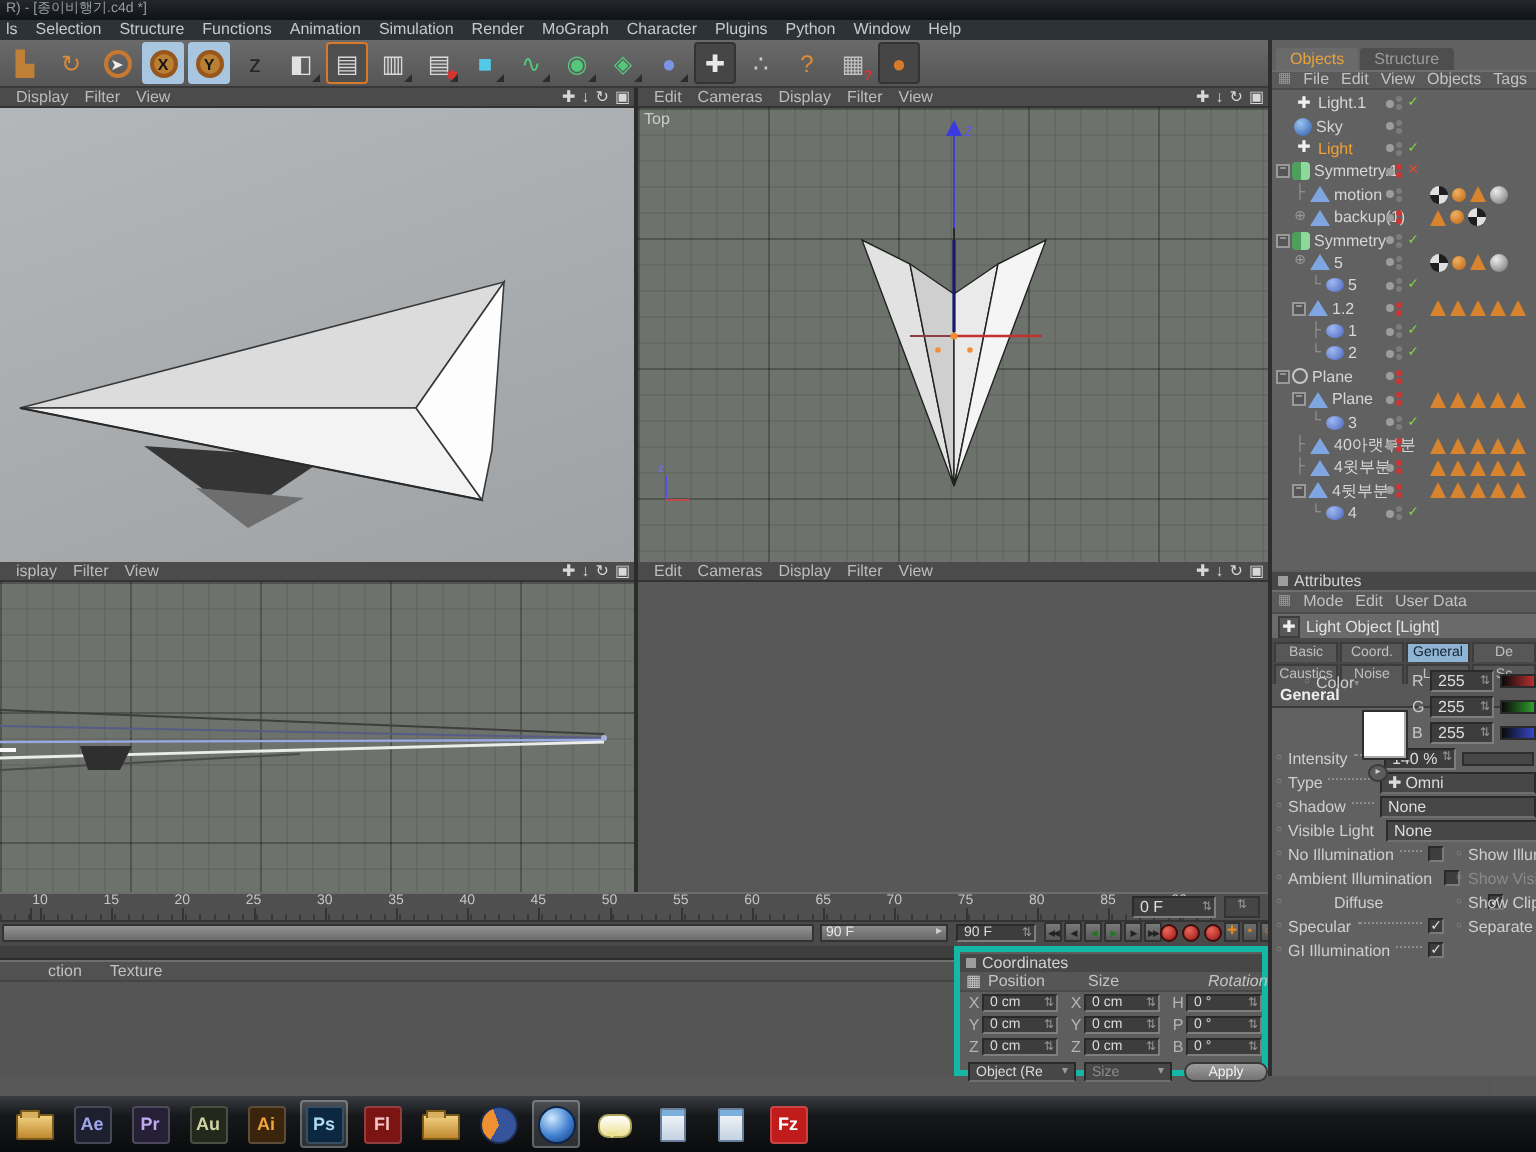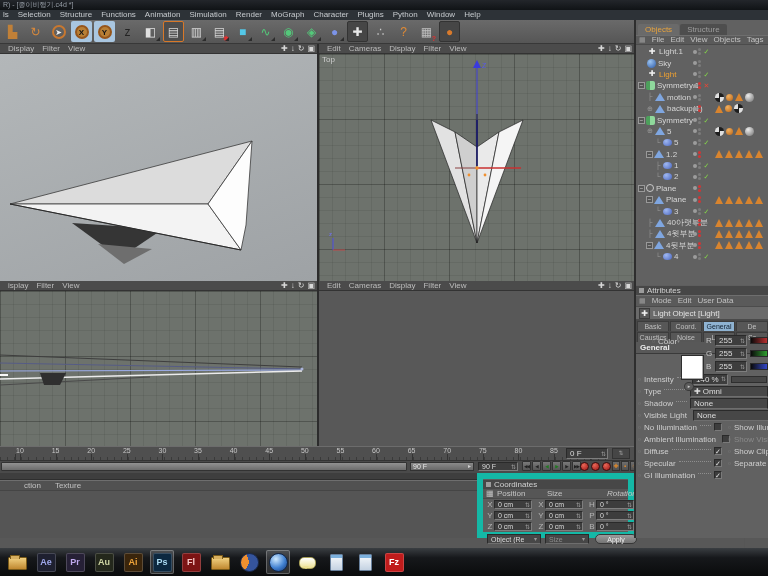--- a/index.html
+++ b/index.html
@@ -128,21 +128,21 @@
   #recbtns{position:absolute;left:580px;top:462px;display:flex;gap:2px;}
   .recbtn{width:9px;height:9px;border-radius:50%;background:radial-gradient(circle at 35% 30%,#e86858,#9c1414);border:1px solid #3a0e0e;}
   #keybtns{position:absolute;left:612px;top:461px;display:flex;gap:1px;}
   .keybtn{width:8px;height:10px;background:linear-gradient(#6e6e6e,#505050);border:1px solid #323232;color:#e08828;font-size:6px;line-height:8px;text-align:center;}
   .extrabtn{width:8px;height:10px;background:linear-gradient(#6e6e6e,#505050);border:1px solid #323232;color:#c8c8c8;font-size:6px;line-height:8px;text-align:center;}
 
   
   #mats{position:absolute;left:0;top:473px;width:477px;height:65px;background:#555;}
   #mats .dragstrip{height:7px;background:#3e3e3e;border-bottom:1px solid #2e2e2e;}
   #mats .pmenu{background:#515151;height:11px;border-bottom:1px solid #454545;gap:14px;padding-left:24px;}
-  #coords{position:absolute;left:477px;top:473px;width:157px;height:65px;background:#5e5e5e;border:6px solid #14b8a6;}
+  #coords{position:absolute;left:477px;top:473px;width:157px;height:65px;background:#5e5e5e;border:3px solid #14b8a6;}
   #coords .hdr{height:10px;background:#565656;position:relative;border-bottom:1px solid #4a4a4a;}
   #coords .hdr span{position:absolute;top:0;font-size:8px;color:#c4c4c4;line-height:10px;}
   .crow{position:relative;height:11px;}
   .cgrp{position:absolute;top:1px;display:flex;align-items:center;gap:1px;}
   .cgrp .ax{font-size:8px;color:#b4b4b4;width:6px;text-align:center;}
   .cgrp .afield{width:38px;height:9px;font-size:7px;}
   #coord-btm{position:relative;height:13px;margin-top:1px;}
   #coord-btm .adrop{position:absolute;height:10px;font-size:7px;}
   #obj-mode{left:4px;top:1px;width:54px;}
   #size-mode{left:62px;top:1px;width:44px;color:#8e8e8e;}
@@ -963,21 +963,21 @@
         <div class="arow" style="top: 413px;">
           <span class="amark">○</span>
           <span class="alabel">Ambient Illumination</span>
           <span class="leader"></span>
           <span class="acheckbox" style="margin-right: 46px;"></span>
           <span class="rcheck">
             <span class="amark">○</span>
             <span class="lbl dis">Show Visible Li</span>
           </span>
         </div>
-        <div class="arow" style="top: 425px;">
+        <div class="arow" style="top: 425px; gap: 23px;">
           <span class="amark">○</span>
           <span class="alabel">Diffuse</span>
           <span class="leader"></span>
           <span class="acheckbox" style="margin-right: 46px;">✓</span>
           <span class="rcheck">
             <span class="amark">○</span>
             <span class="lbl">Show Clipping</span>
           </span>
         </div>
         <div class="arow" style="top: 437px;">

